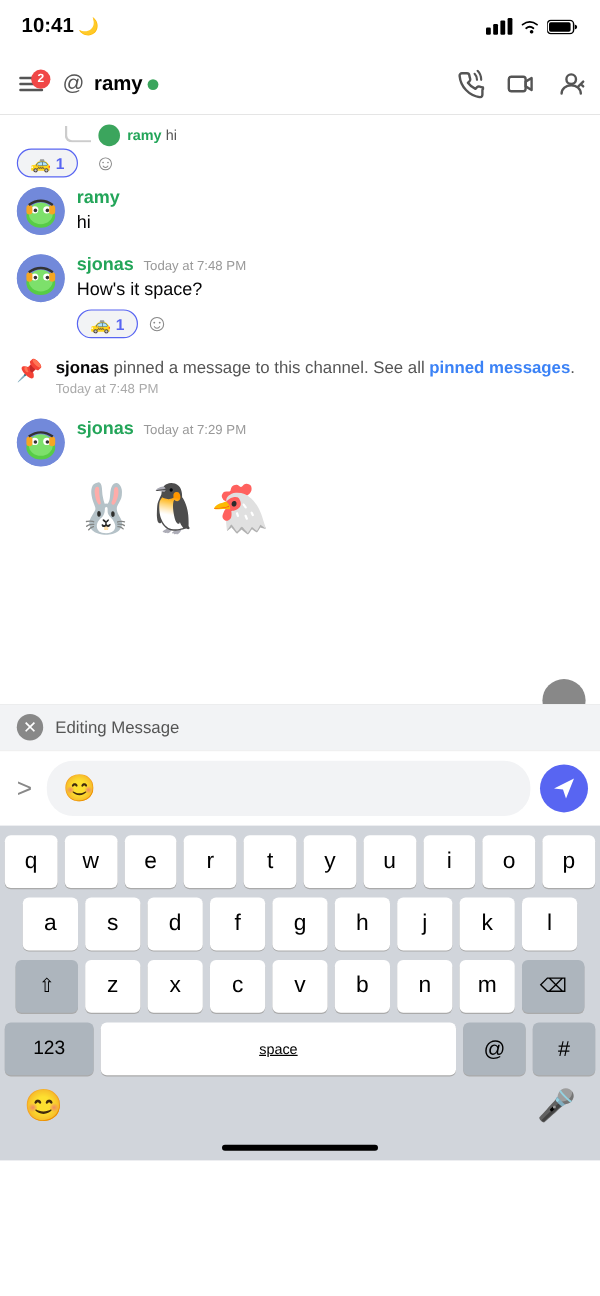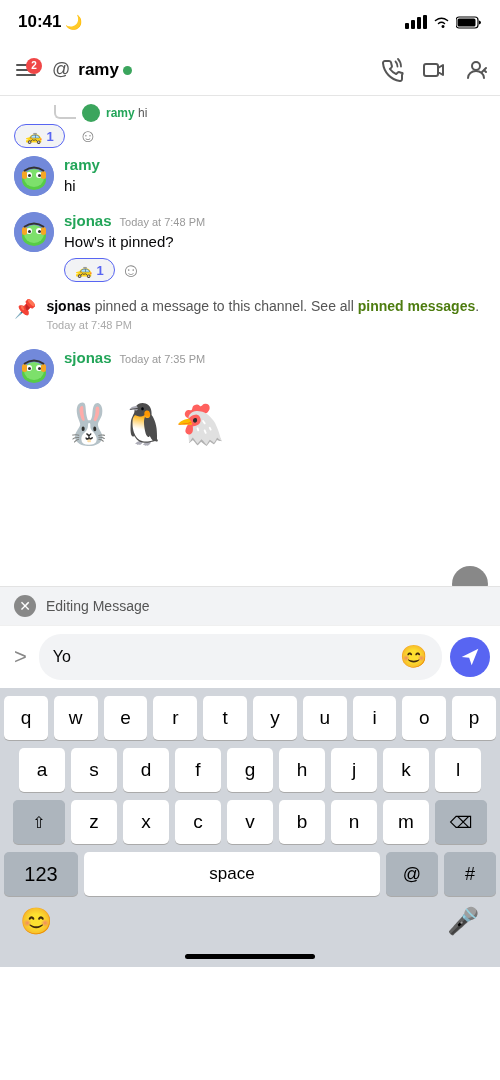--- a/index.html
+++ b/index.html
@@ -138,21 +138,21 @@
 
     
     .system-msg {
       display: flex; align-items: flex-start;
       padding: 6px 14px;
       gap: 10px;
     }
     .system-icon { font-size: 18px; color: #aaa; margin-top: 2px; flex-shrink: 0; }
     .system-text { font-size: 14px; color: #555; line-height: 1.5; }
     .system-text strong { color: #060607; font-weight: 700; }
-    .system-text .pinned-link { color: #4d7c0f; font-weight: 700; }
+    .system-text .pinned-link { color: #3b82f6; font-weight: 700; }
     .system-time { font-size: 11px; color: #aaa; margin-top: 2px; }
 
     
     .reply-line {
       display: flex; align-items: center; gap: 6px;
       padding: 0 14px 2px 54px;
     }
     .reply-avatar {
       width: 18px; height: 18px;
       border-radius: 50%;
@@ -394,21 +394,21 @@
         <rect x="8" y="15" width="5" height="8" rx="2.5" fill="#f6a623"></rect>
         <rect x="27" y="15" width="5" height="8" rx="2.5" fill="#f6a623"></rect>
         <path d="M10 15 Q20 8 30 15" stroke="#333" stroke-width="2" fill="none"></path>
       </svg>
     </div>
     <div class="msg-content">
       <div class="msg-header">
         <span class="msg-username">sjonas</span>
         <span class="msg-time">Today at 7:48 PM</span>
       </div>
-      <div class="msg-text">How's it pinned?</div>
+      <div class="msg-text">How's it space?</div>
       <div style="margin-top:6px;display:flex;align-items:center;gap:6px;">
         <div style="display:inline-flex;align-items:center;gap:4px;background:#f2f3f5;border:1.5px solid #5865f2;border-radius:12px;padding:3px 10px;font-size:14px;cursor:pointer;">
           <span>🚕</span>
           <span style="font-size:13px;font-weight:600;color:#5865f2;">1</span>
         </div>
         <span style="font-size:20px;color:#888;cursor:pointer;">☺</span>
       </div>
     </div>
   </div>
 
@@ -433,21 +433,21 @@
         <circle cx="15.5" cy="19.5" r="1.5" fill="#333"></circle>
         <circle cx="25.5" cy="19.5" r="1.5" fill="#333"></circle>
         <rect x="8" y="15" width="5" height="8" rx="2.5" fill="#f6a623"></rect>
         <rect x="27" y="15" width="5" height="8" rx="2.5" fill="#f6a623"></rect>
         <path d="M10 15 Q20 8 30 15" stroke="#333" stroke-width="2" fill="none"></path>
       </svg>
     </div>
     <div class="msg-content">
       <div class="msg-header">
         <span class="msg-username">sjonas</span>
-        <span class="msg-time">Today at 7:35 PM</span>
+        <span class="msg-time">Today at 7:29 PM</span>
       </div>
     </div>
   </div>
 
   <div class="emoji-row">
     <span class="emoji-big">🐰</span>
     <span class="emoji-big">🐧</span>
     <span class="emoji-big">🐔</span>
   </div>
 
@@ -458,21 +458,20 @@
 <div class="editing-bar">
   <div class="editing-close">
     <span>✕</span>
   </div>
   <span class="editing-label">Editing Message</span>
 </div>
 
 <div class="input-row">
   <span class="input-expand" style="font-size:22px;color:#888;font-weight:300;">&gt;</span>
   <div class="input-field">
-    <input class="input-field-inner" type="text" value="Yo" style="">
     <span class="emoji-btn">😊</span>
   </div>
   <div class="send-btn">
     <svg viewBox="0 0 24 24" fill="white" xmlns="http://www.w3.org/2000/svg">
       <path d="M2 12L22 2L14 22L11 13L2 12Z"></path>
     </svg>
   </div>
 </div>
 
 <div class="keyboard">
@@ -508,22 +507,22 @@
     <div class="kb-key">x</div>
     <div class="kb-key">c</div>
     <div class="kb-key">v</div>
     <div class="kb-key">b</div>
     <div class="kb-key">n</div>
     <div class="kb-key">m</div>
     <div class="kb-key dark icon-key" style="max-width:52px;">⌫</div>
   </div>
 
   <div class="kb-bottom-row">
-    <div class="kb-key dark" style="max-width:80px;font-size:20px;">123</div>
-    <div class="kb-key" style="flex:4;max-width:none;font-size:17px;">space</div>
+    <div class="kb-key dark" style="max-width:80px;font-size:16px;">123</div>
+    <div class="kb-key" style="flex:4;max-width:none;font-size:12px;text-decoration:underline;">space</div>
     <div class="kb-key dark" style="max-width:52px;font-size:18px;">@</div>
     <div class="kb-key dark" style="max-width:52px;font-size:18px;">#</div>
   </div>
 
   <div style="display:flex;justify-content:space-between;align-items:center;padding:6px 16px 4px;">
     <span style="font-size:26px;cursor:pointer;">😊</span>
     <span style="font-size:26px;cursor:pointer;">🎤</span>
   </div>
 
   <div class="kb-home-bar">

